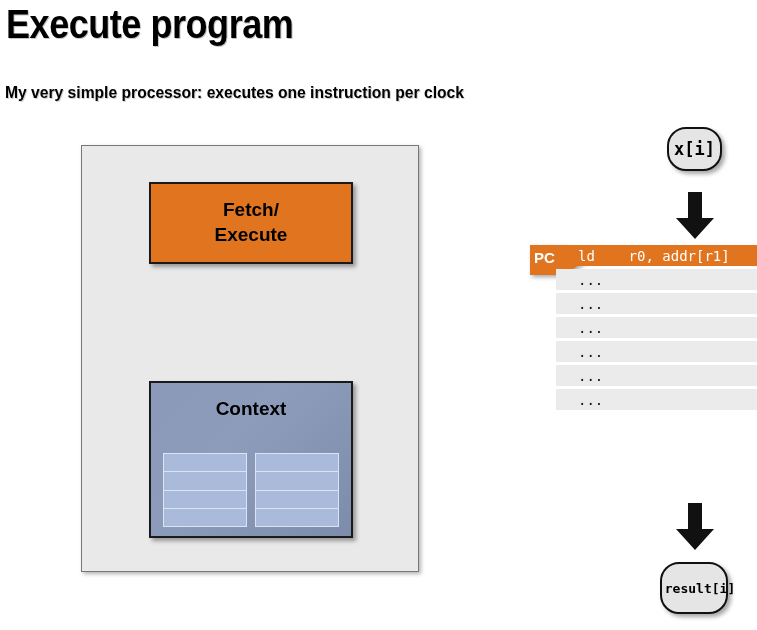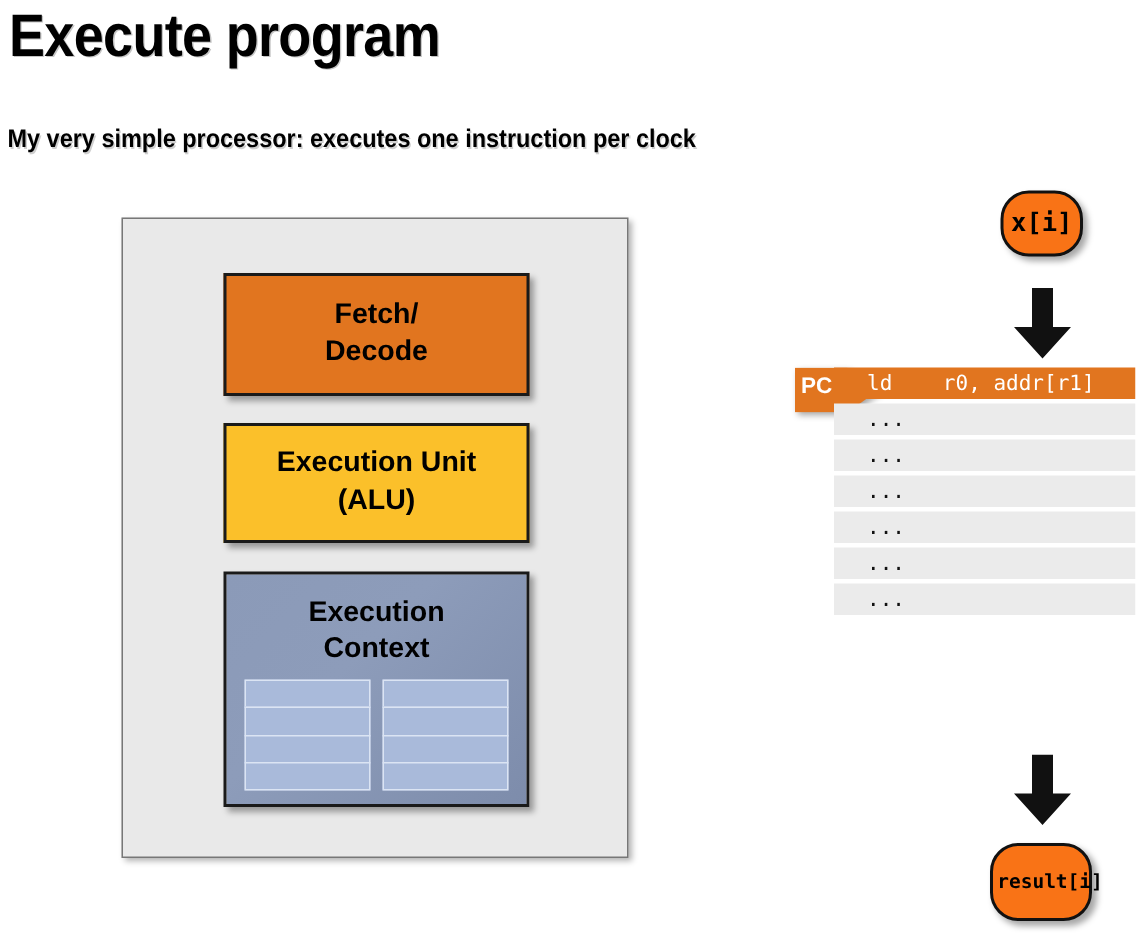--- a/index.html
+++ b/index.html
@@ -118,21 +118,21 @@
     flex: 1;
     background: #a9bada;
     border: 1px solid #dbe4f3;
     box-sizing: border-box;
     margin-bottom: -1px;
   }
 
   
   #input-box, #output-box {
     position: absolute;
-    background: #f97316;
+    background: #e5e5e5;
     border: 2px solid #111111;
     border-radius: 19px;
     box-sizing: border-box;
     display: flex;
     align-items: center;
     justify-content: center;
     font-family: "DejaVu Sans Mono", monospace;
     color: #000000;
     box-shadow: 3px 3px 4px rgba(0,0,0,0.35);
   }
@@ -216,30 +216,25 @@
 </head>
 <body>
 
 <div id="slide-title">Execute program</div>
 <div id="slide-subtitle">My very simple processor: executes one instruction per clock</div>
 
 <div id="processor-container">
 
   <div class="proc-block" id="fetch-decode-block">
     <span>Fetch/</span>
-    <span>Decode</span>
+    <span>Execute</span>
   </div>
 
-  <div class="proc-block" id="execution-unit-block">
-    <span>Execution Unit</span>
-    <span>(ALU)</span>
-  </div>
 
   <div class="proc-block" id="execution-context-block">
-    <span class="ec-label">Execution</span>
     <span class="ec-label">Context</span>
 
     <div id="context-grid">
       <div class="context-col">
         <div class="context-cell"></div>
         <div class="context-cell"></div>
         <div class="context-cell"></div>
         <div class="context-cell"></div>
       </div>
       <div class="context-col">

